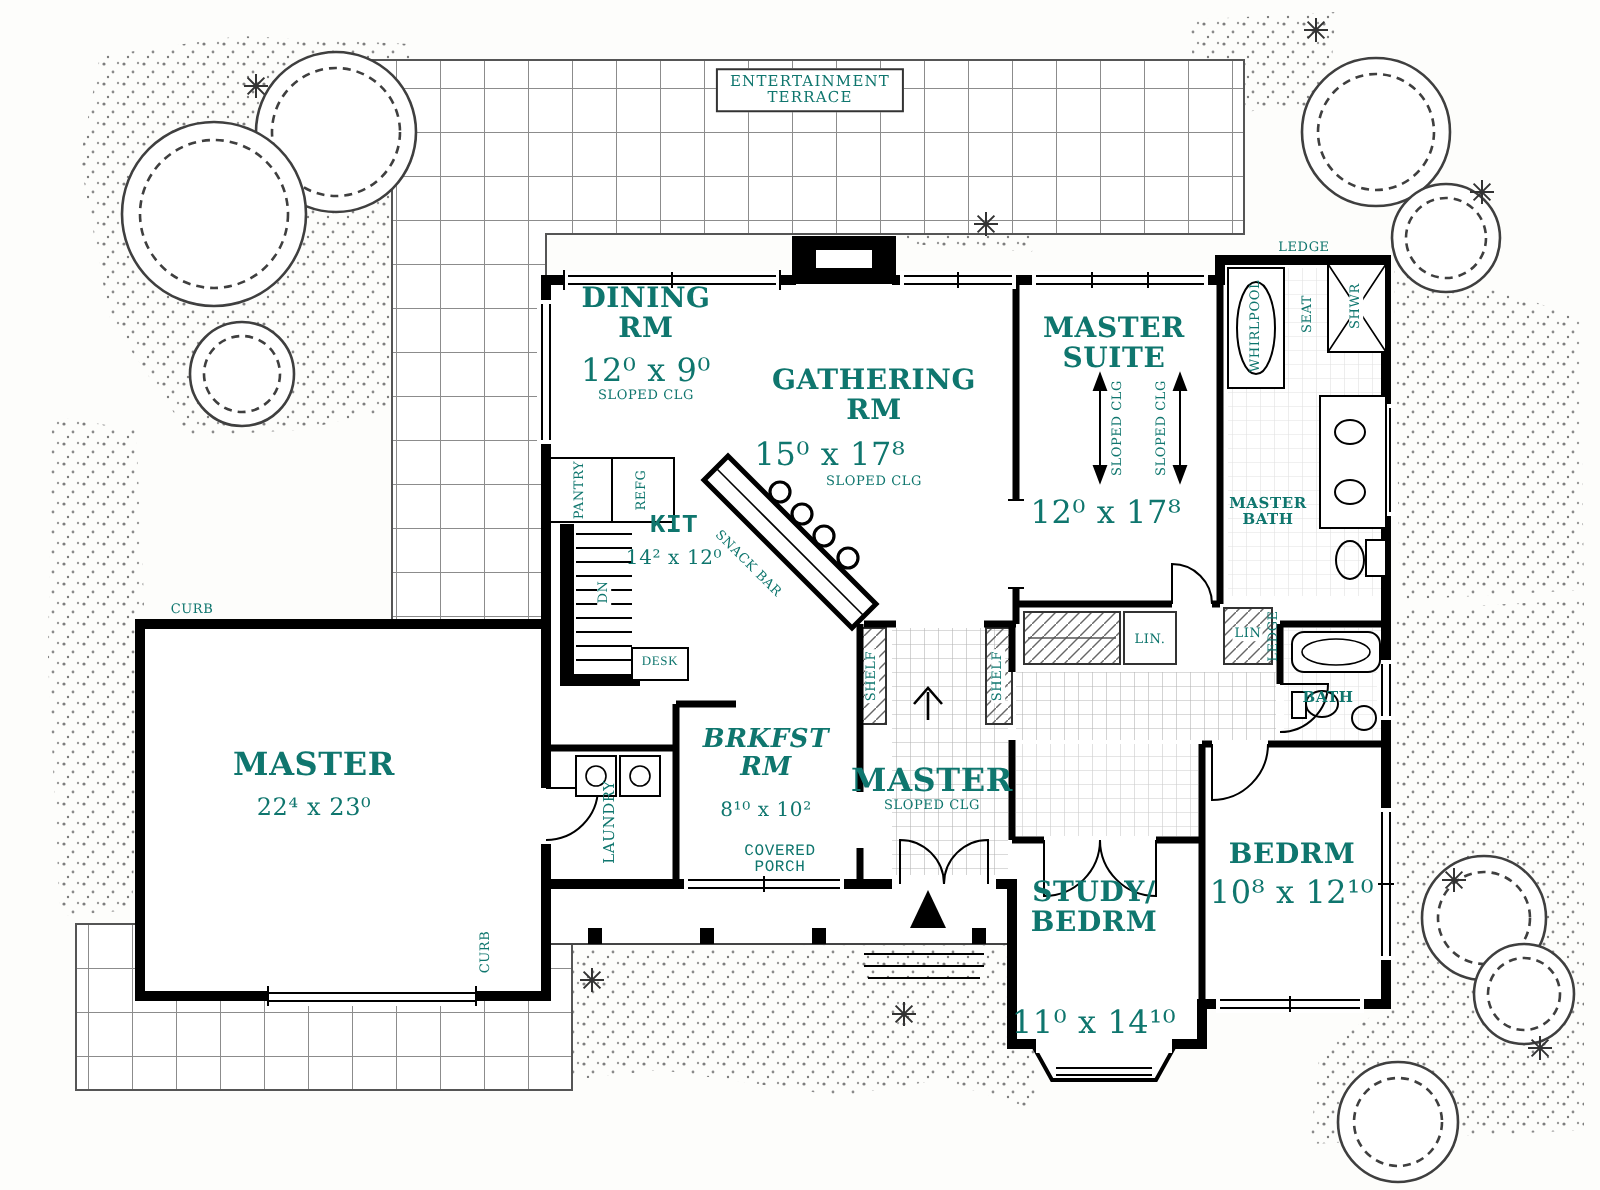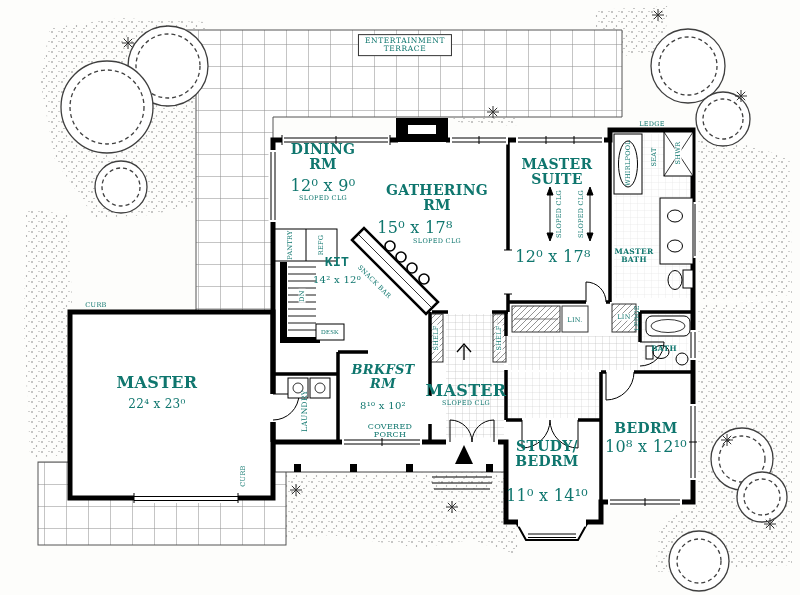--- a/index.html
+++ b/index.html
@@ -279,29 +279,29 @@
 <div class="lbl s10" style="left:383px;top:406px;">8¹⁰ x 10²</div>
 
 <div class="lbl name s11" style="left:466px;top:391px;">MASTER</div>
 <div class="lbl s6" style="left:466px;top:403px;">SLOPED CLG</div>
 
 <div class="lbl name s16" style="left:157px;top:383px;">MASTER</div>
 <div class="lbl s12" style="left:157px;top:404px;">22⁴ x 23⁰</div>
 
 <div class="lbl name s14" style="left:547px;top:454px;">STUDY/
 BEDRM</div>
-<div class="lbl s11" style="left:547px;top:496px;">11⁰ x 14¹⁰</div>
+<div class="lbl s11" style="left:547px;top:512px;">11⁰ x 14¹⁰</div>
 
 <div class="lbl name s14" style="left:646px;top:428px;">BEDRM</div>
 <div class="lbl s11" style="left:646px;top:447px;">10⁸ x 12¹⁰</div>
 
 <div class="lbl name s7" style="left:634px;top:256px;">MASTER
 BATH</div>
 <div class="lbl name s7" style="left:664px;top:349px;">BATH</div>
-<div class="lbl s8" style="left:390px;top:431px;">COVERED
+<div class="lbl s8" style="left:390px;top:431px;font-family:Liberation Mono, monospace;">COVERED
 PORCH</div>
 <div class="lbl v s7" style="left:305px;top:411px;">LAUNDRY</div>
 
 <div class="lbl v s6" style="left:290px;top:245px;">PANTRY</div>
 <div class="lbl v s6" style="left:321px;top:245px;">REFG</div>
 <div class="lbl d s6" style="left:374px;top:282px;">SNACK BAR</div>
 <div class="lbl s6" style="left:330px;top:332px;font-family:Liberation Serif, serif;">DESK</div>
 <div class="lbl v s6 bg" style="left:302px;top:296px;">DN</div>
 <div class="lbl v s6 bg" style="left:436px;top:338px;">SHELF</div>
 <div class="lbl v s6 bg" style="left:499px;top:338px;">SHELF</div>

